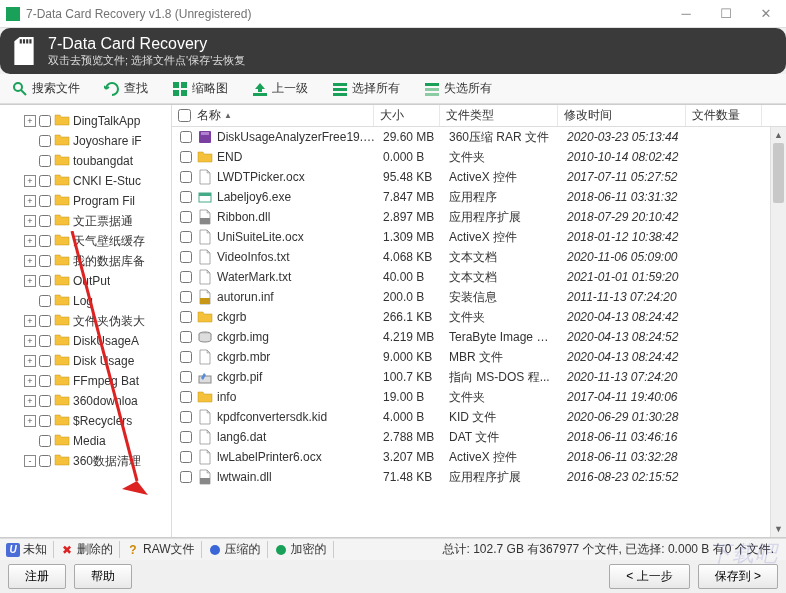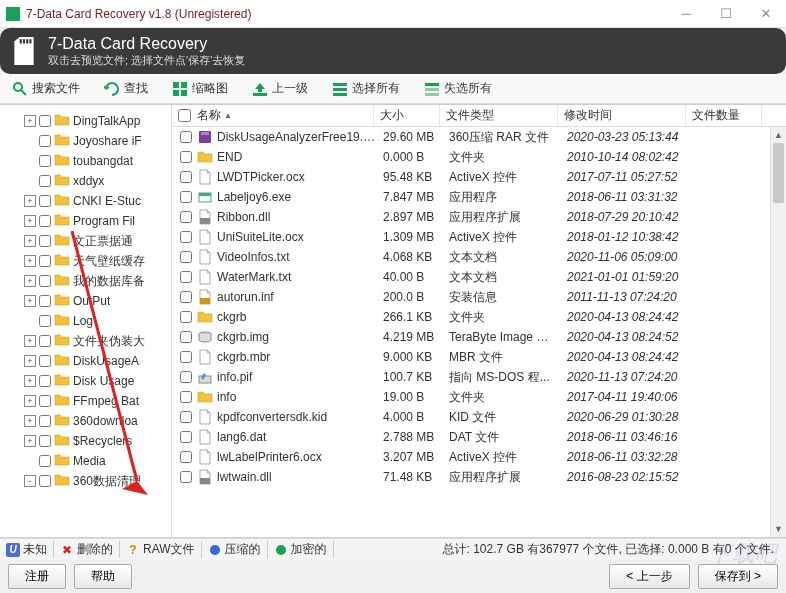--- a/index.html
+++ b/index.html
@@ -1,21 +1,21 @@
 <!DOCTYPE html>
 <html><head>
 <meta charset="utf-8">
 <style>
   * { box-sizing: border-box; margin: 0; padding: 0; font-family: "Microsoft YaHei", Tahoma, sans-serif; }
   body { background: #f0f0f0; width: 786px; height: 593px; overflow: hidden; font-size: 12px; }
 
   
   .titlebar { height: 28px; background: #fff; border-bottom: 1px solid #e0e0e0; display: flex; align-items: center; }
   .titlebar .app-icon { width: 14px; height: 14px; background: #1aa159; margin: 0 6px; }
-  .titlebar .title-text { color: #7f1d1d; font-size: 12px; flex: 1; }
+  .titlebar .title-text { color: #737373; font-size: 12px; flex: 1; }
   .titlebar .win-controls { display: flex; }
   .win-btn { width: 40px; height: 28px; display: flex; align-items: center; justify-content: center; color: #888; font-size: 13px; cursor: pointer; }
 
   
   .header { background: #3a3a3a; height: 46px; display: flex; align-items: center; padding: 0 10px; color: #fff; border-radius: 10px; }
   .header .sd-icon { width: 28px; height: 30px; margin-right: 10px; position: relative; }
   .header .sd-icon svg { width: 100%; height: 100%; }
   .header .ht { font-size: 16px; line-height: 18px; }
   .header .hs { font-size: 11px; color: #ddd; line-height: 14px; }
 
@@ -195,28 +195,20 @@
             </svg></span>
           <span class="tn-label">Joyoshare iF</span>
         </li>
         <li class="tree-node tree-row-2">
           <span class="noexp"></span>
           <input type="checkbox" class="chk" style="">
           <span class="folder-icon"><svg width="16" height="16" viewBox="0 0 16 16">
               <path d="M1 4 L1 13 L15 13 L15 5 L7 5 L6 3 L1 3 Z" fill="#f5c13a" stroke="#c79718" stroke-width="0.5"></path>
             </svg></span>
           <span class="tn-label">toubangdat</span>
-        </li>
-        <li class="tree-node tree-row-2">
-          <span class="noexp"></span>
-          <input type="checkbox" class="chk" style="">
-          <span class="folder-icon"><svg width="16" height="16" viewBox="0 0 16 16">
-              <path d="M1 4 L1 13 L15 13 L15 5 L7 5 L6 3 L1 3 Z" fill="#f5c13a" stroke="#c79718" stroke-width="0.5"></path>
-            </svg></span>
-          <span class="tn-label">xddyx</span>
         </li>
         <li class="tree-node tree-row-2">
           <span class="exp">+</span>
           <input type="checkbox" class="chk" style="">
           <span class="folder-icon"><svg width="16" height="16" viewBox="0 0 16 16">
               <path d="M1 4 L1 13 L15 13 L15 5 L7 5 L6 3 L1 3 Z" fill="#f5c13a" stroke="#c79718" stroke-width="0.5"></path>
             </svg></span>
           <span class="tn-label">CNKI E-Stuc</span>
         </li>
         <li class="tree-node tree-row-2">
@@ -507,21 +499,21 @@
           <span class="cell cell-date">2020-04-13 08:24:42</span>
         </div>
         <div class="row">
           <input type="checkbox" class="chk" style="">
           <span class="ficon">
             <svg width="16" height="16" viewBox="0 0 16 16">
               <rect x="2" y="7" width="12" height="7" fill="#ddd" stroke="#888"></rect>
               <path d="M4 9 l3 -5 l2 2 l-3 5 z" fill="#5a8bd8"></path>
             </svg>
           </span>
-          <span class="cell cell-name">info.pif</span>
+          <span class="cell cell-name">ckgrb.pif</span>
           <span class="cell cell-size">100.7 KB</span>
           <span class="cell cell-type">指向 MS-DOS 程...</span>
           <span class="cell cell-date">2020-11-13 07:24:20</span>
         </div>
         <div class="row">
           <input type="checkbox" class="chk" style="">
           <span class="ficon">
             <svg width="16" height="16" viewBox="0 0 16 16">
               <path d="M1 4 L1 13 L15 13 L15 5 L7 5 L6 3 L1 3 Z" fill="#f5c13a" stroke="#c79718" stroke-width="0.5"></path>
             </svg>

